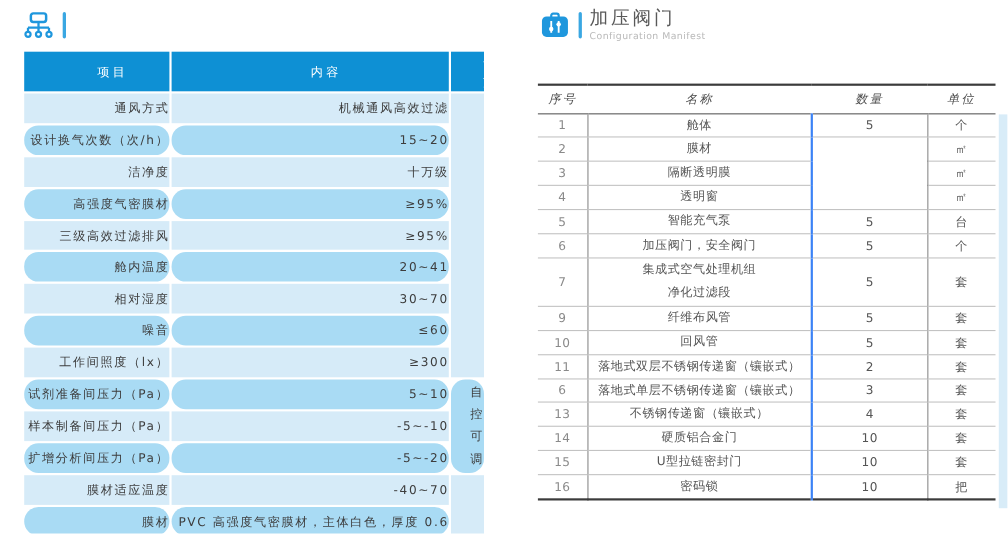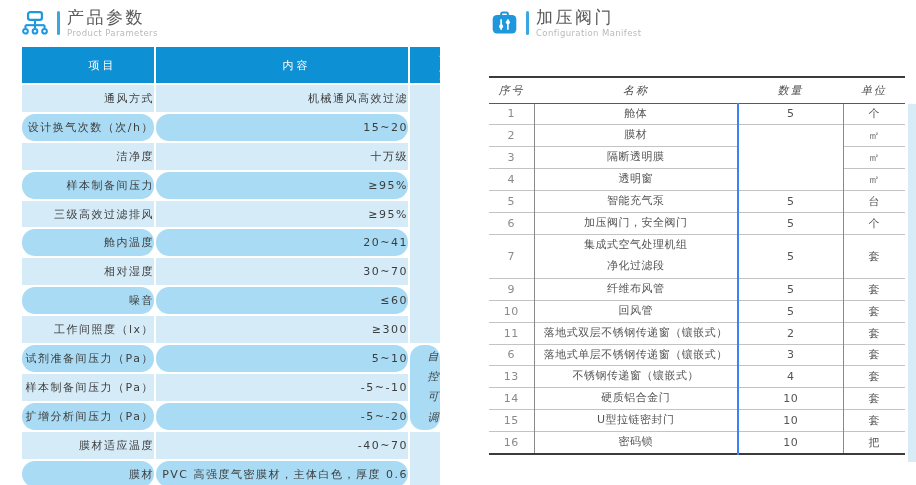--- a/index.html
+++ b/index.html
@@ -18,21 +18,21 @@
   
   .panel-left { position:absolute; left:20px; top:7px; width:418px; }
   table.param { border-collapse:separate; border-spacing:2px; table-layout:fixed; width:418px; margin-top:6px; }
   table.param th { background:#0e90d4; color:#ffffff; font-weight:normal; font-size:11px;
                    letter-spacing:3px; height:26px; text-align:center;padding-left:29px; }
   table.param td { text-align:right; vertical-align:middle; font-size:11px; color:#3d3d3d;
                    letter-spacing:1.5px; height:26.9px; }
   td.light { background:#d6ebf8; }
   td.dark  { background:#a9dbf4;border-radius:13px; }
   td.remark { letter-spacing:0; }
-  .vtext { display:inline-block; width:13px; word-break:break-all; line-height:1.85; font-size:11px; color:#3d3d3d;font-style:italic; }
+  .vtext { display:inline-block; width:13px; word-break:break-all; line-height:1.85; font-size:11px; color:#3d3d3d; }
 
   
   .panel-right { position:absolute; left:489px; top:7px; width:417px; }
   table.config { border-collapse:collapse; table-layout:fixed; width:416px; margin-top:37px;
                  border-top:2px solid #3b3b3b; border-bottom:2px solid #3b3b3b; }
   table.config thead th { font-weight:normal; font-size:11px; color:#4a4a4a; letter-spacing:2px;
                           height:26px; text-align:center; border-bottom:1px solid #5a5a5a;font-style:italic; }
   table.config tbody td { height:21.6px; font-size:11px; color:#555555; text-align:center;
                           vertical-align:middle; letter-spacing:0.5px; }
   table.config tbody tr + tr td { border-top:1px solid #c3c3c3; }
@@ -56,24 +56,20 @@
           <rect x="8" y="2.5" width="16" height="9" rx="2.5" stroke="#1f97dd" stroke-width="2.6"></rect>
           <path d="M16 11.5 V17" stroke="#1f97dd" stroke-width="2.4"></path>
           <path d="M5 17.5 H27" stroke="#1f97dd" stroke-width="2.4"></path>
           <path d="M5 17.5 V21 M16 17.5 V21 M27 17.5 V21" stroke="#1f97dd" stroke-width="2.4"></path>
           <circle cx="5" cy="24.5" r="2.7" stroke="#1f97dd" stroke-width="2.3"></circle>
           <circle cx="16" cy="24.5" r="2.7" stroke="#1f97dd" stroke-width="2.3"></circle>
           <circle cx="27" cy="24.5" r="2.7" stroke="#1f97dd" stroke-width="2.3"></circle>
         </svg>
       </span>
       <span class="vbar"></span>
-      <span class="titles">
-        <span class="sec-title">产品参数</span>
-        <span class="sec-subtitle">Product Parameters</span>
-      </span>
     </header>
 
     <table class="param">
       <colgroup>
           <col style="width:132px">
           <col style="width:252px">
           <col style="width:30px">
         </colgroup>
       <thead>
         <tr>
@@ -90,21 +86,21 @@
           </tr>
           <tr>
             <td class="dark">设计换气次数（次/h）</td>
             <td class="dark">15~20</td>
           </tr>
           <tr>
             <td class="light">洁净度</td>
             <td class="light">十万级</td>
           </tr>
           <tr>
-            <td class="dark">样本制备间压力</td>
+            <td class="dark">高强度气密膜材</td>
             <td class="dark">≥95%</td>
           </tr>
           <tr>
             <td class="light">三级高效过滤排风</td>
             <td class="light">≥95%</td>
           </tr>
           <tr>
             <td class="dark">舱内温度</td>
             <td class="dark">20~41</td>
           </tr>

